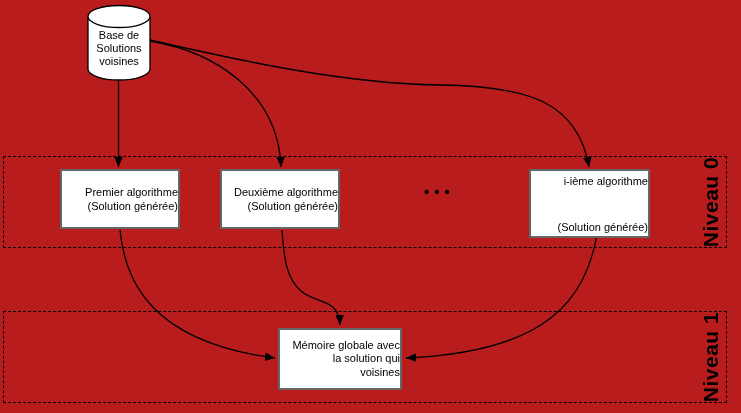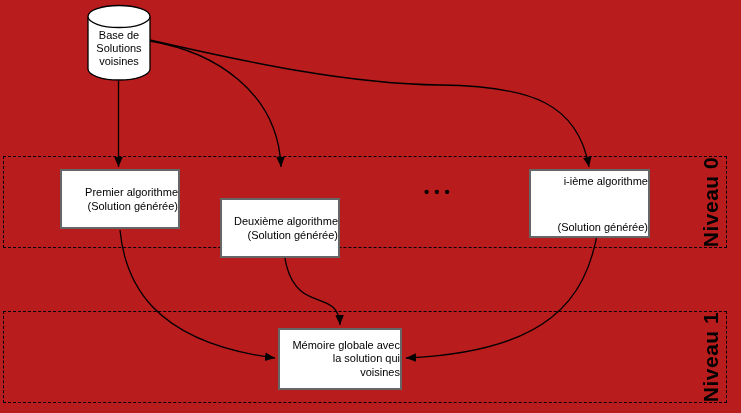--- a/index.html
+++ b/index.html
@@ -59,21 +59,21 @@
     display: flex;
     flex-direction: column;
     align-items: flex-end;
     justify-content: center;
     text-align: center;
     font-size: 11px;
     line-height: 14px;
     z-index: 2;
   }
   .node.algo1 { left: 60px;  top: 169px; width: 120px; height: 60px; }
-  .node.algo2 { left: 220px; top: 169px; width: 120px; height: 60px; margin-top: 29px; }
+  .node.algo2 { left: 220px; top: 169px; width: 120px; height: 60px; }
   .node.algo3 { left: 529px; top: 169px; width: 121px; height: 69px; gap: 32px; }
   .node.memory {
     left: 278px; top: 328px; width: 124px; height: 62px;
     font-size: 11px; line-height: 13.5px;
   }
 
   
   .db-text {
     position: absolute;
     left: 88px; top: 29px; width: 62px;

